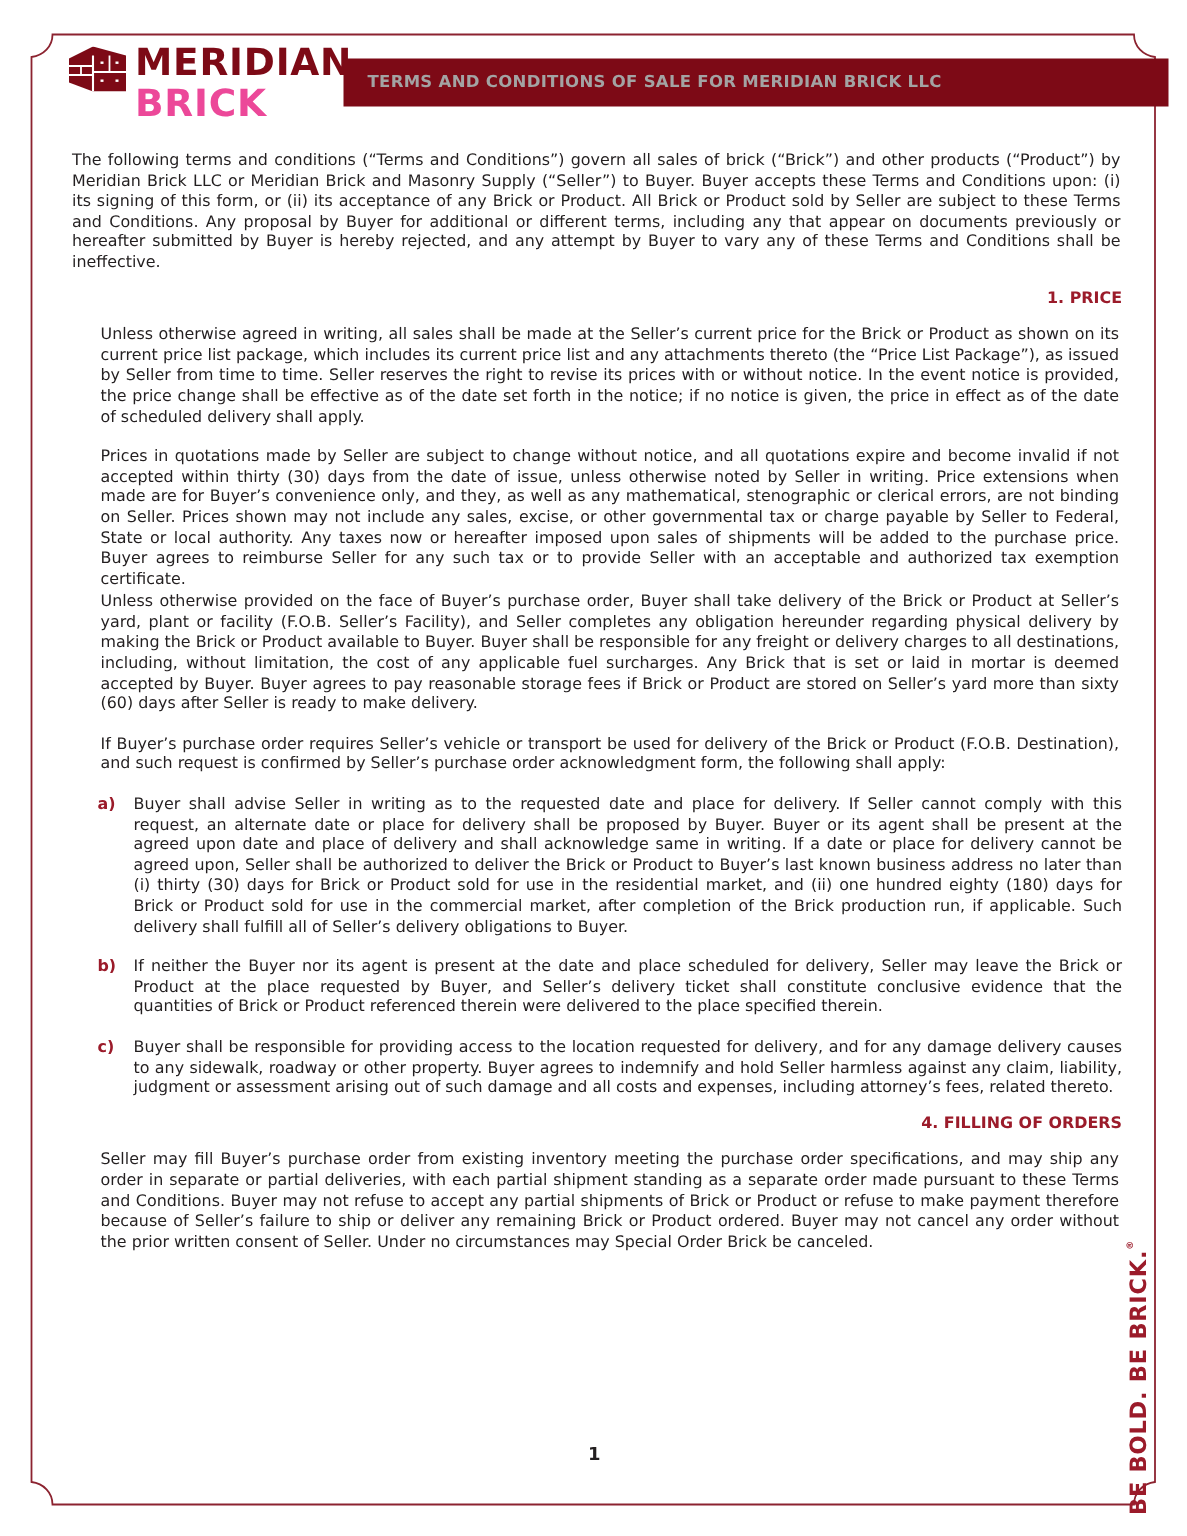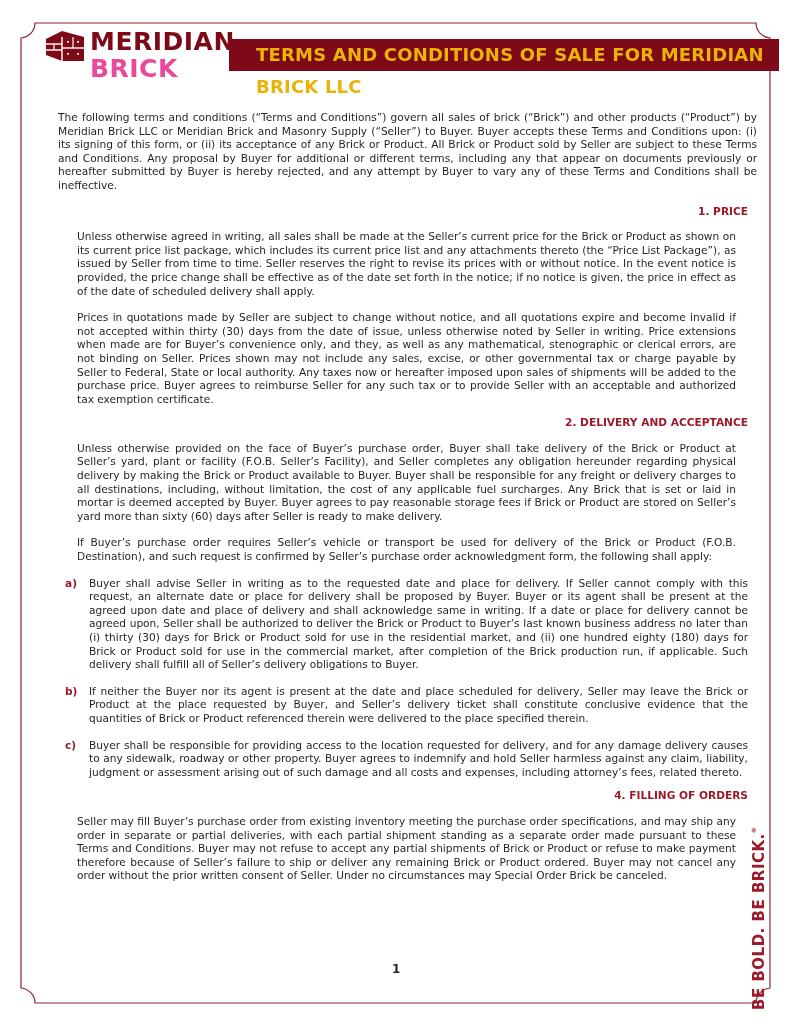--- a/index.html
+++ b/index.html
@@ -7,24 +7,24 @@
          font-family:"DejaVu Sans", sans-serif; color:#231f20; }
   .frame { position:absolute; left:0; top:0; width:791px; height:1024px; pointer-events:none; }
   .logo { position:absolute; left:46px; top:30px; width:170px; height:52px; }
   .logo-icon { position:absolute; left:0; top:1px; width:38px; height:30px; }
   .logo-word1 { position:absolute; left:44px; top:-2px; font-family:"DejaVu Sans", sans-serif;
                 font-weight:bold; font-size:25px; letter-spacing:0.5px; color:#7d0a16; line-height:28px; }
   .logo-reg { font-size:8px; vertical-align:top; position:relative; top:4px; }
   .logo-word2 { position:absolute; left:44px; top:25px; font-weight:bold; font-size:25px;
                 letter-spacing:0.5px; color:#ec4899; line-height:28px; }
   .title-bar { position:absolute; left:229px; top:39px; width:550px; height:32px; background:#7d0a16;
-               color:#eab308; font-weight:bold; font-size:18px; line-height:32px; padding-left:27px;
+               color:#a3a3a3; font-weight:bold; font-size:11px; line-height:32px; padding-left:16px;
                box-sizing:border-box; letter-spacing:0.2px; }
   .content { position:absolute; left:46px; top:99px; width:705px; font-size:10.6px; line-height:13.6px; }
-  .content p { margin:12px; text-align:justify; }
+  .content p { margin:2px; text-align:justify; }
   .intro { width:699px; }
   .section { margin-left:19px; width:683px; }
   .sec-head { color:#9b1b2a; font-weight:bold; font-size:10.6px; margin:10px 0 11px 0;text-align:right; }
   .section p { margin-bottom:13px; }
   .item { position:relative; padding-left:24px; margin-bottom:13px; text-align:justify; }
   .item-label { position:absolute; left:0; top:0; color:#9b1b2a; font-weight:bold; }
   .side-tag { position:absolute; left:750px; top:1010px; transform-origin:0 0; transform:rotate(-90deg);
               font-weight:bold; font-size:15px; color:#9b1b2a; letter-spacing:0.5px; white-space:nowrap; }
   .side-reg { font-size:6px; vertical-align:top; }
   .page-num { position:absolute; left:392px; top:962px; font-weight:bold; font-size:12px; color:#231f20; }
@@ -175,21 +175,20 @@
 <div class="content">
   <p class="intro">The following terms and conditions (“Terms and Conditions”) govern all sales of brick (“Brick”) and other products (“Product”) by Meridian Brick LLC or Meridian Brick and Masonry Supply (“Seller”) to Buyer. Buyer accepts these Terms and Conditions upon: (i) its signing of this form, or (ii) its acceptance of any Brick or Product.  All Brick or Product sold by Seller are subject to these Terms and Conditions. Any proposal by Buyer for additional or different terms, including any that appear on documents previously or hereafter submitted by Buyer is hereby rejected, and any attempt by Buyer to vary any of these Terms and Conditions shall be ineffective.</p>
 
   <div class="section">
     <div class="sec-head">1. PRICE</div>
     <p>Unless otherwise agreed in writing, all sales shall be made at the Seller’s current price for the Brick or Product as shown on its current price list package, which includes its current price list and any attachments thereto (the “Price List Package”), as issued by Seller from time to time.  Seller reserves the right to revise its prices with or without notice.  In the event notice is provided, the price change shall be effective as of the date set forth in the notice; if no notice is given, the price in effect as of the date of scheduled delivery shall apply.</p>
     <p style="margin-bottom:0">Prices in quotations made by Seller are subject to change without notice, and all quotations expire and become invalid if not accepted within thirty (30) days from the date of issue, unless otherwise noted by Seller in writing. Price extensions when made are for Buyer’s convenience only, and they, as well as any mathematical, stenographic or clerical errors, are not binding on Seller. Prices shown may not include any sales, excise, or other governmental tax or charge payable by Seller to Federal, State or local authority. Any taxes now or hereafter imposed upon sales of shipments will be added to the purchase price. Buyer agrees to reimburse Seller for any such tax or to provide Seller with an acceptable and authorized tax exemption certificate.</p>
   </div>
 
   <div class="section">
-    <div class="sec-head">2. DELIVERY AND ACCEPTANCE</div>
     <p>Unless otherwise provided on the face of Buyer’s purchase order, Buyer shall take delivery of the Brick or Product at Seller’s yard, plant or facility (F.O.B. Seller’s Facility), and Seller completes any obligation hereunder regarding physical delivery by making the Brick or Product available to Buyer. Buyer shall be responsible for any freight or delivery charges to all destinations, including, without limitation, the cost of any applicable fuel surcharges. Any Brick that is set or laid in mortar is deemed accepted by Buyer. Buyer agrees to pay reasonable storage fees if Brick or Product are stored on Seller’s yard more than sixty (60) days after Seller is ready to make delivery.</p>
     <p>If Buyer’s purchase order requires Seller’s vehicle or transport be used for delivery of the Brick or Product (F.O.B. Destination), and such request is confirmed by Seller’s purchase order acknowledgment form, the following shall apply:</p>
     <div class="item">
       <span class="item-label">a)</span>
       <span>Buyer shall advise Seller in writing as to the requested date and place for delivery. If Seller cannot comply with this request, an alternate date or place for delivery shall be proposed by Buyer. Buyer or its agent shall be present at the agreed upon date and place of delivery and shall acknowledge same in writing. If a date or place for delivery cannot be agreed upon, Seller shall be authorized to deliver the Brick or Product to Buyer’s last known business address no later than (i) thirty (30) days for Brick or Product sold for use in the residential market, and (ii) one hundred eighty (180) days for Brick or Product sold for use in the commercial market, after completion of the Brick production run, if applicable. Such delivery shall fulfill all of Seller’s delivery obligations to Buyer.</span>
     </div>
     <div class="item">
       <span class="item-label">b)</span>
       <span>If neither the Buyer nor its agent is present at the date and place scheduled for delivery, Seller may leave the Brick or Product at the place requested by Buyer, and Seller’s delivery ticket shall constitute conclusive evidence that the quantities of Brick or Product referenced therein were delivered to the place specified therein.</span>
     </div>

